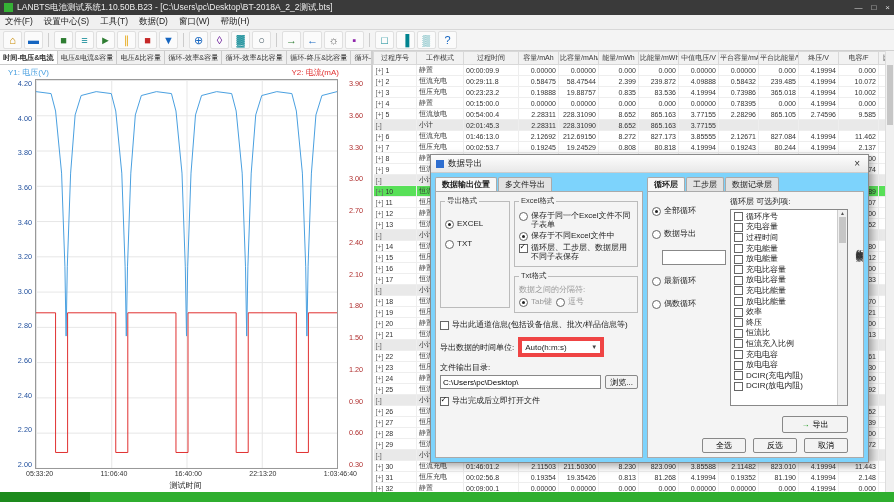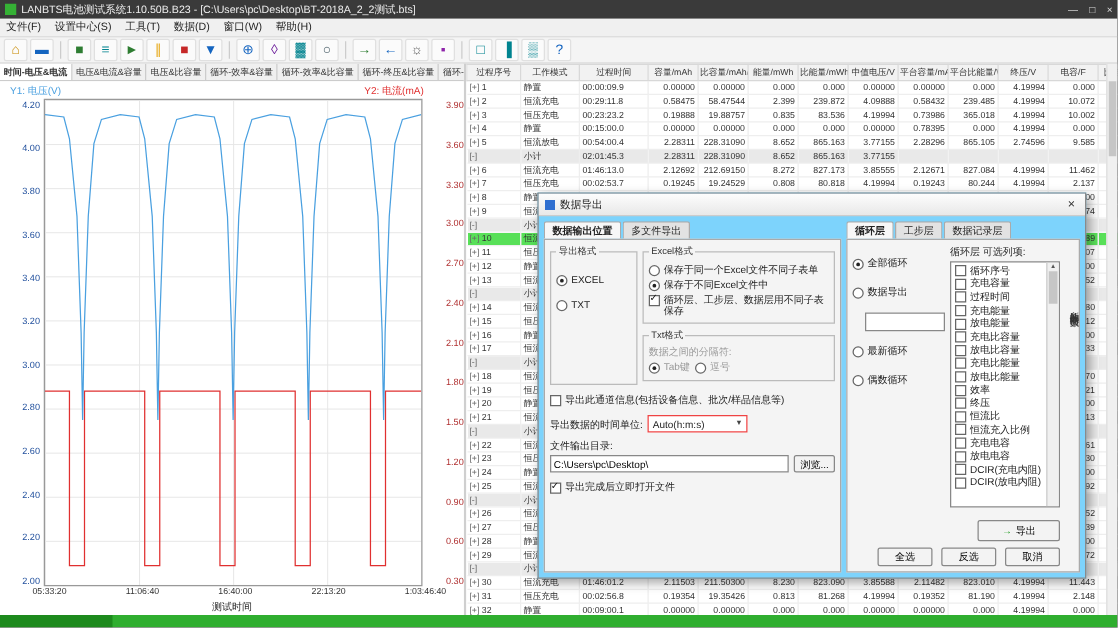--- a/index.html
+++ b/index.html
@@ -28,21 +28,21 @@
   #left-pane{width:371px;border-right:2px solid #cfcfcf;background:#fff;display:flex;flex-direction:column;}
   #view-tabs{height:13px;display:flex;background:#f0f0f0;border-bottom:1px solid #ccc;font-size:7.2px;overflow:hidden;}
   .vtab{padding:0 3px;border-right:1px solid #ccc;display:flex;align-items:center;white-space:nowrap;color:#333;}
   .vtab.active{background:#fff;font-weight:bold;}
 
   
   #chart{flex:1;display:flex;flex-direction:column;padding:2px 0 0;background:#fff;}
   #legend{display:flex;justify-content:space-between;padding:0 32px 0 8px;font-size:8px;height:12px;}
   #plot-wrap{flex:1;display:flex;min-height:0;}
   #y-left{width:32px;display:flex;flex-direction:column;justify-content:space-between;align-items:flex-end;padding:0 3px 0 0;font-size:7.3px;color:#1f4e9c;}
-  #y-right{width:30px;display:flex;flex-direction:column;justify-content:space-between;align-items:flex-end;padding:0 0 0 3px;font-size:7.3px;color:#b03030;}
+  #y-right{width:30px;display:flex;flex-direction:column;justify-content:space-between;align-items:center;padding:0 0 0 3px;font-size:7.3px;color:#b03030;}
   #plot{flex:1;border:1px solid #999;position:relative;background-color:#fff;
     background-image:linear-gradient(to right,#e6e6e6 1px,transparent 1px),
                      linear-gradient(to bottom,#e6e6e6 1px,transparent 1px);
     background-size:calc(100%/4) 100%,100% calc(100%/11);}
   #plot svg{position:absolute;left:0;top:0;width:100%;height:100%;}
   #x-ticks{height:10px;display:flex;justify-content:space-between;padding:1px 14px 0 26px;font-size:7px;color:#333;}
   #x-label{text-align:center;font-size:8px;height:12px;color:#222;}
 
   
   #right-pane{flex:1;position:relative;background:#fff;overflow:hidden;}
@@ -61,41 +61,41 @@
   #statusbar{position:absolute;left:0;right:0;bottom:0;height:10px;background:#2fae2f;display:flex;align-items:center;}
   .sb-seg{width:90px;height:10px;background:#1d8a1d;}
 
   
   #dialog{position:absolute;left:430px;top:154px;width:437px;height:307px;background:#7dd3fc;border:1px solid #8a8a8a;
           box-shadow:3px 3px 8px rgba(0,0,0,.35);font-size:8px;z-index:10;}
   #dlg-title{height:17px;background:linear-gradient(#fdfdfd,#e8e8e8);border-bottom:1px solid #ccc;display:flex;align-items:center;padding:0 5px;font-size:8.5px;}
   .dlg-ico{width:8px;height:8px;background:#2f6fd0;margin-right:4px;}
   #dlg-close{margin-left:auto;color:#333;font-size:10px;padding:0 3px;}
   #dlg-body{display:flex;padding:4px;gap:4px;height:calc(100% - 26px);}
-  #dlg-left{width:238px;display:flex;flex-direction:column;}
+  #dlg-left{width:208px;display:flex;flex-direction:column;}
   #dlg-right{flex:1;display:flex;flex-direction:column;position:relative;}
   .dlg-tabs{display:flex;height:14px;}
   .dtab{padding:1px 6px;border:1px solid #aaa;border-bottom:none;background:#e2e2e2;margin-right:1px;border-radius:2px 2px 0 0;white-space:nowrap;}
   .dtab.active{background:#f7f7f7;font-weight:bold;}
   .panel{flex:1;border:1px solid #aaa;background:#f4f4f4;padding:4px;display:flex;flex-direction:column;gap:5px;min-height:0;}
   fieldset{border:1px solid #bbb;margin:0;padding:3px 4px;}
   legend{font-size:7.5px;padding:0 2px;color:#333;}
   .row-top{display:flex;gap:4px;}
   #fs-format{width:60px;height:104px;}
   #fs-format .opt{margin:10px 0;}
   .stack{flex:1;display:flex;flex-direction:column;gap:4px;}
   .opt{display:flex;align-items:flex-start;gap:3px;margin:2px 0;line-height:9px;}
   .opt-label{flex:1;}
   .radio{width:7px;height:7px;min-width:7px;border:1px solid #666;border-radius:50%;background:#fff;position:relative;margin-top:1px;}
   .radio.on::after{content:"";position:absolute;left:1.5px;top:1.5px;width:3px;height:3px;border-radius:50%;background:#222;}
   .check{width:7px;height:7px;min-width:7px;border:1px solid #666;background:#fff;position:relative;margin-top:1px;}
   .check.on::after{content:"✓";position:absolute;left:-0.5px;top:-3px;font-size:8px;color:#111;}
   #fs-txt{color:#999;}
   .inline-row{display:flex;align-items:center;gap:4px;}
-  .combo{border:1px solid #ef4444;background:#fff;padding:0 3px;display:flex;align-items:center;height:12px;min-width:72px;justify-content:space-between;}
+  .combo{border:4px solid #ef4444;background:#fff;padding:0 3px;display:flex;align-items:center;height:12px;min-width:72px;justify-content:space-between;}
   .combo-arrow{font-size:6px;color:#444;margin-left:auto;}
   .path-input{flex:1;height:12px;border:1px solid #888;font-size:8px;padding:0 2px;font-family:"Liberation Sans",sans-serif;background:#fff;}
   button{background:#f3f3f3;border:1px solid #888;border-radius:2px;font-size:8px;font-family:"Liberation Sans",sans-serif;padding:0 4px;}
   .browse-btn{height:14px;}
   .right-body{flex:1;display:flex;gap:4px;margin-right:11px;min-height:0;}
   #cycle-opts{width:74px;display:flex;flex-direction:column;gap:9px;padding-top:8px;}
   #cycle-range{width:58px;height:11px;border:1px solid #888;background:#fff;margin-left:10px;}
   #col-wrap{flex:1;display:flex;flex-direction:column;min-height:0;}
   #col-list-label{margin-bottom:2px;white-space:nowrap;}
   #col-list{flex:1;border:1px solid #888;background:#fff;overflow:hidden;position:relative;padding:1px 11px 1px 3px;}

